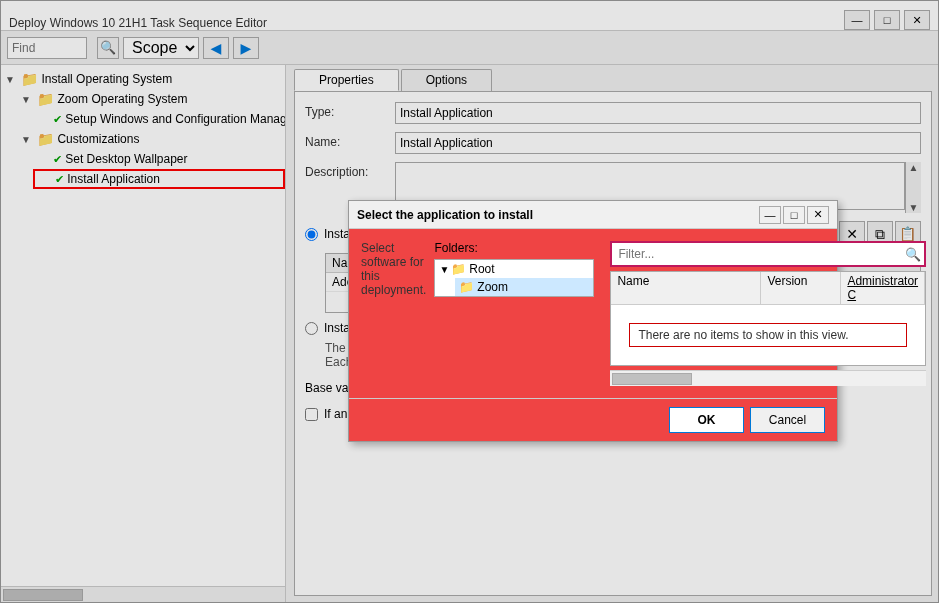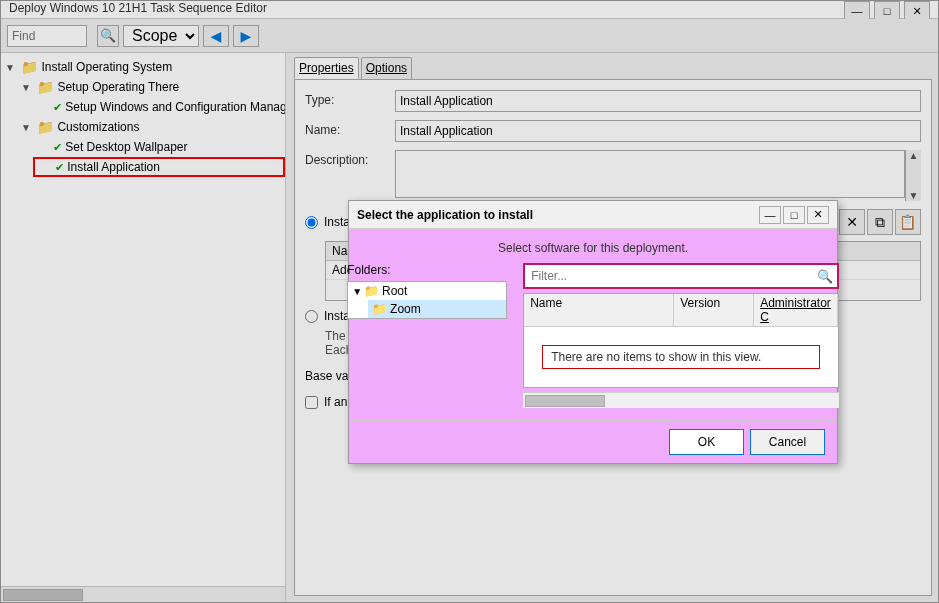--- a/index.html
+++ b/index.html
@@ -17,23 +17,23 @@
       width: 939px;
       height: 603px;
       background: #f0f0f0;
       border: 1px solid #999;
       display: flex;
       flex-direction: column;
     }
 
     .title-bar {
       background: #fff;
-      height: 18px;
-      display: flex;
-      align-items: flex-start;
+      height: 30px;
+      display: flex;
+      align-items: flex-end;
       justify-content: space-between;
       padding: 0 8px;
       border-bottom: 1px solid #ccc;
       font-size: 12px;
       color: #333;
     }
 
     .title-bar-controls {
       display: flex;
       gap: 4px;
@@ -199,28 +199,27 @@
     }
 
     .tabs-bar {
       display: flex;
       padding: 4px 8px 0;
       gap: 2px;
       background: #f0f0f0;
     }
 
     .tab {
-      padding: 3px 4px;
+      padding: 3px 24px;
       border: 1px solid #aaa;
       border-bottom: none;
       background: #f0f0f0;
       cursor: pointer;
       font-size: 12px;
       border-radius: 2px 2px 0 0;
-      text-decoration: underline;
     }
 
     .tab.active {
       background: #fff;
       border-bottom: 1px solid #fff;
       z-index: 1;
     }
 
     .properties-pane {
       flex: 1;
@@ -393,21 +392,21 @@
       display: flex;
       align-items: flex-start;
       justify-content: flex-start;
       padding-top: 200px;
       padding-left: 348px;
       z-index: 100;
     }
 
     .modal {
       width: 490px;
-      background: #f0abfc;
+      background: #ef4444;
       border: 1px solid #999;
       box-shadow: 3px 3px 8px rgba(0,0,0,0.3);
       display: flex;
       flex-direction: column;
     }
 
     .modal-title-bar {
       background: #f0f0f0;
       height: 28px;
       display: flex;
@@ -435,23 +434,22 @@
       font-size: 11px;
       cursor: pointer;
       display: flex;
       align-items: center;
       justify-content: center;
     }
 
     .modal-body {
       padding: 12px;
       display: flex;
-      flex-direction: column;
+      flex-direction: row;
       gap: 8px;
-      align-items: center;
     }
 
     .modal-subtitle {
       font-size: 12px;
       color: #333;
     }
 
     .modal-filter {
       display: flex;
       align-items: center;
@@ -557,20 +555,21 @@
       cursor: pointer;
       font-size: 12px;
       display: flex;
       align-items: center;
       justify-content: center;
     }
 
     .dialog-btn.primary {
       background: #fff;
       border: 1px solid #0078d7;
+      font-weight: bold;
     }
 
     .properties-inner {
       position: relative;
     }
 
     .radio-with-buttons {
       display: flex;
       align-items: center;
       justify-content: space-between;
@@ -620,21 +619,21 @@
 
         <div class="tree-item tree-indent1">
           <span class="expand-icon">▼</span>
           <span class="folder-icon folder-yellow">📁</span>
           <span>Install Operating System</span>
         </div>
 
         <div class="tree-item tree-indent2">
           <span class="expand-icon">▼</span>
           <span class="folder-icon folder-yellow">📁</span>
-          <span>Setup Operating There</span>
+          <span>Zoom Operating System</span>
         </div>
 
         <div class="tree-item tree-indent3">
           <span class="expand-icon" style="color:transparent">▼</span>
           <span style="color:#00a000;font-size:11px;margin-right:3px;">✔</span>
           <span>Setup Windows and Configuration Manager</span>
         </div>
 
         <div class="tree-item tree-indent2">
           <span class="expand-icon">▼</span>

